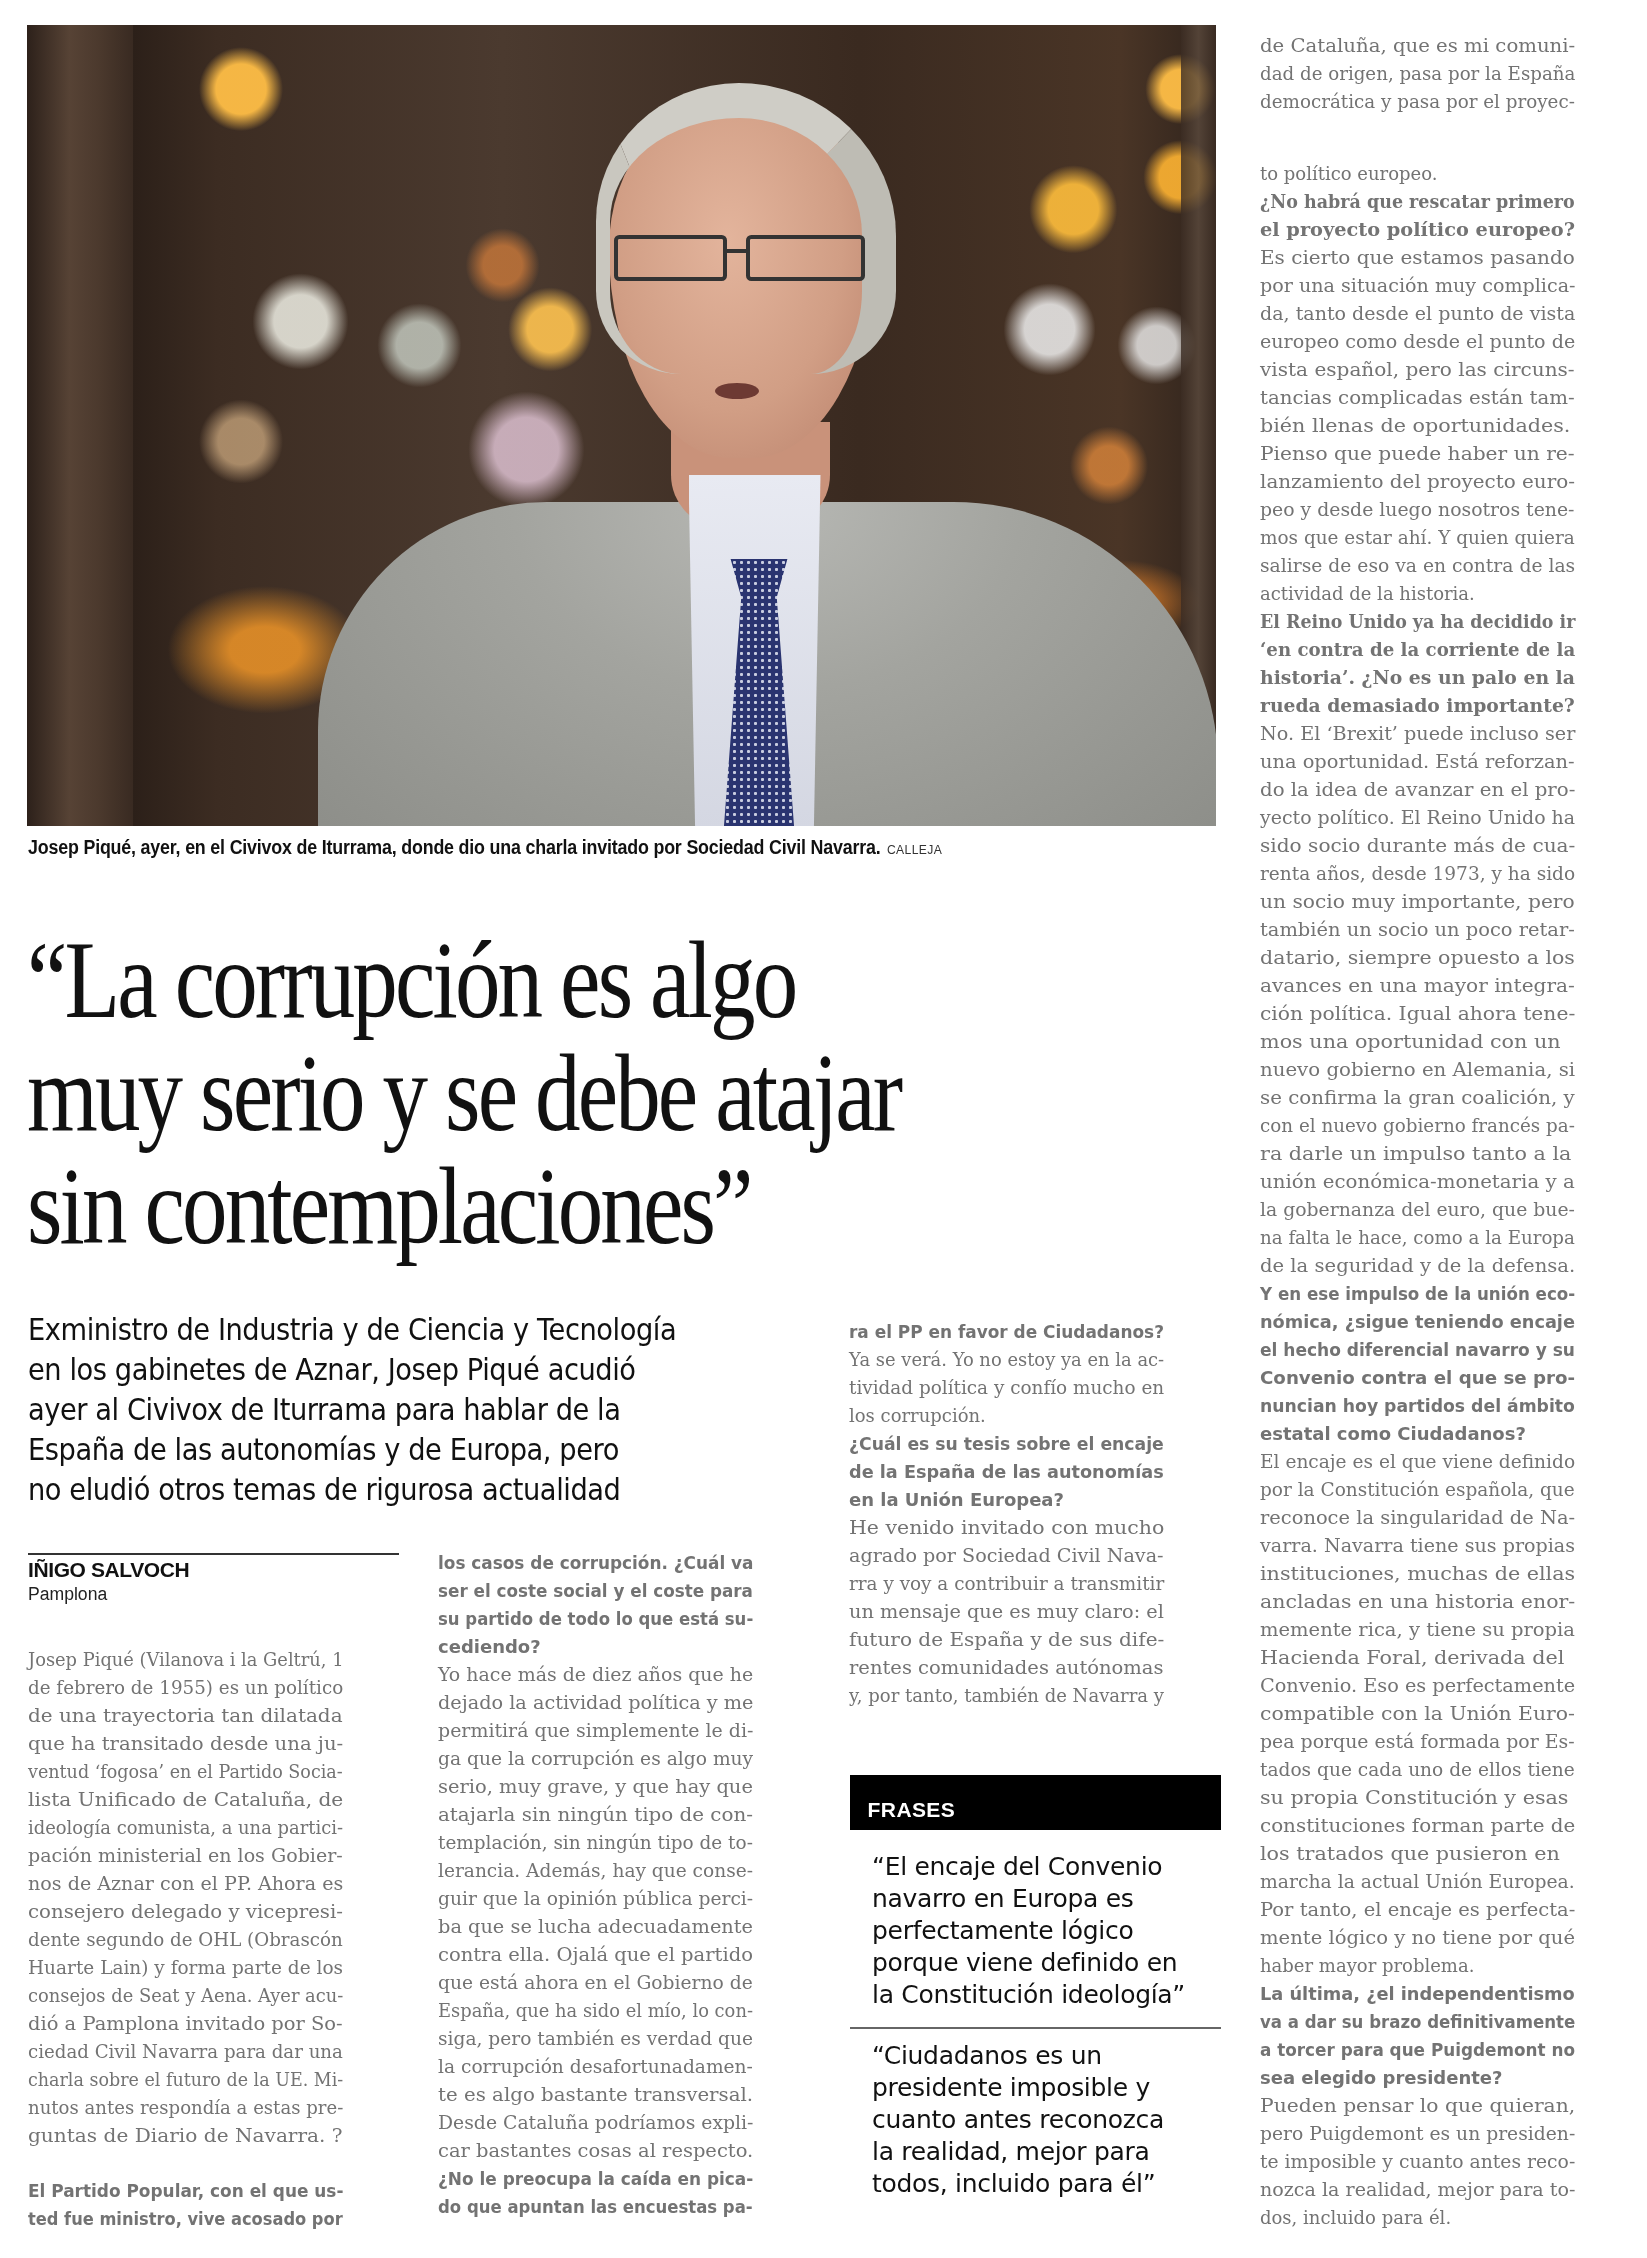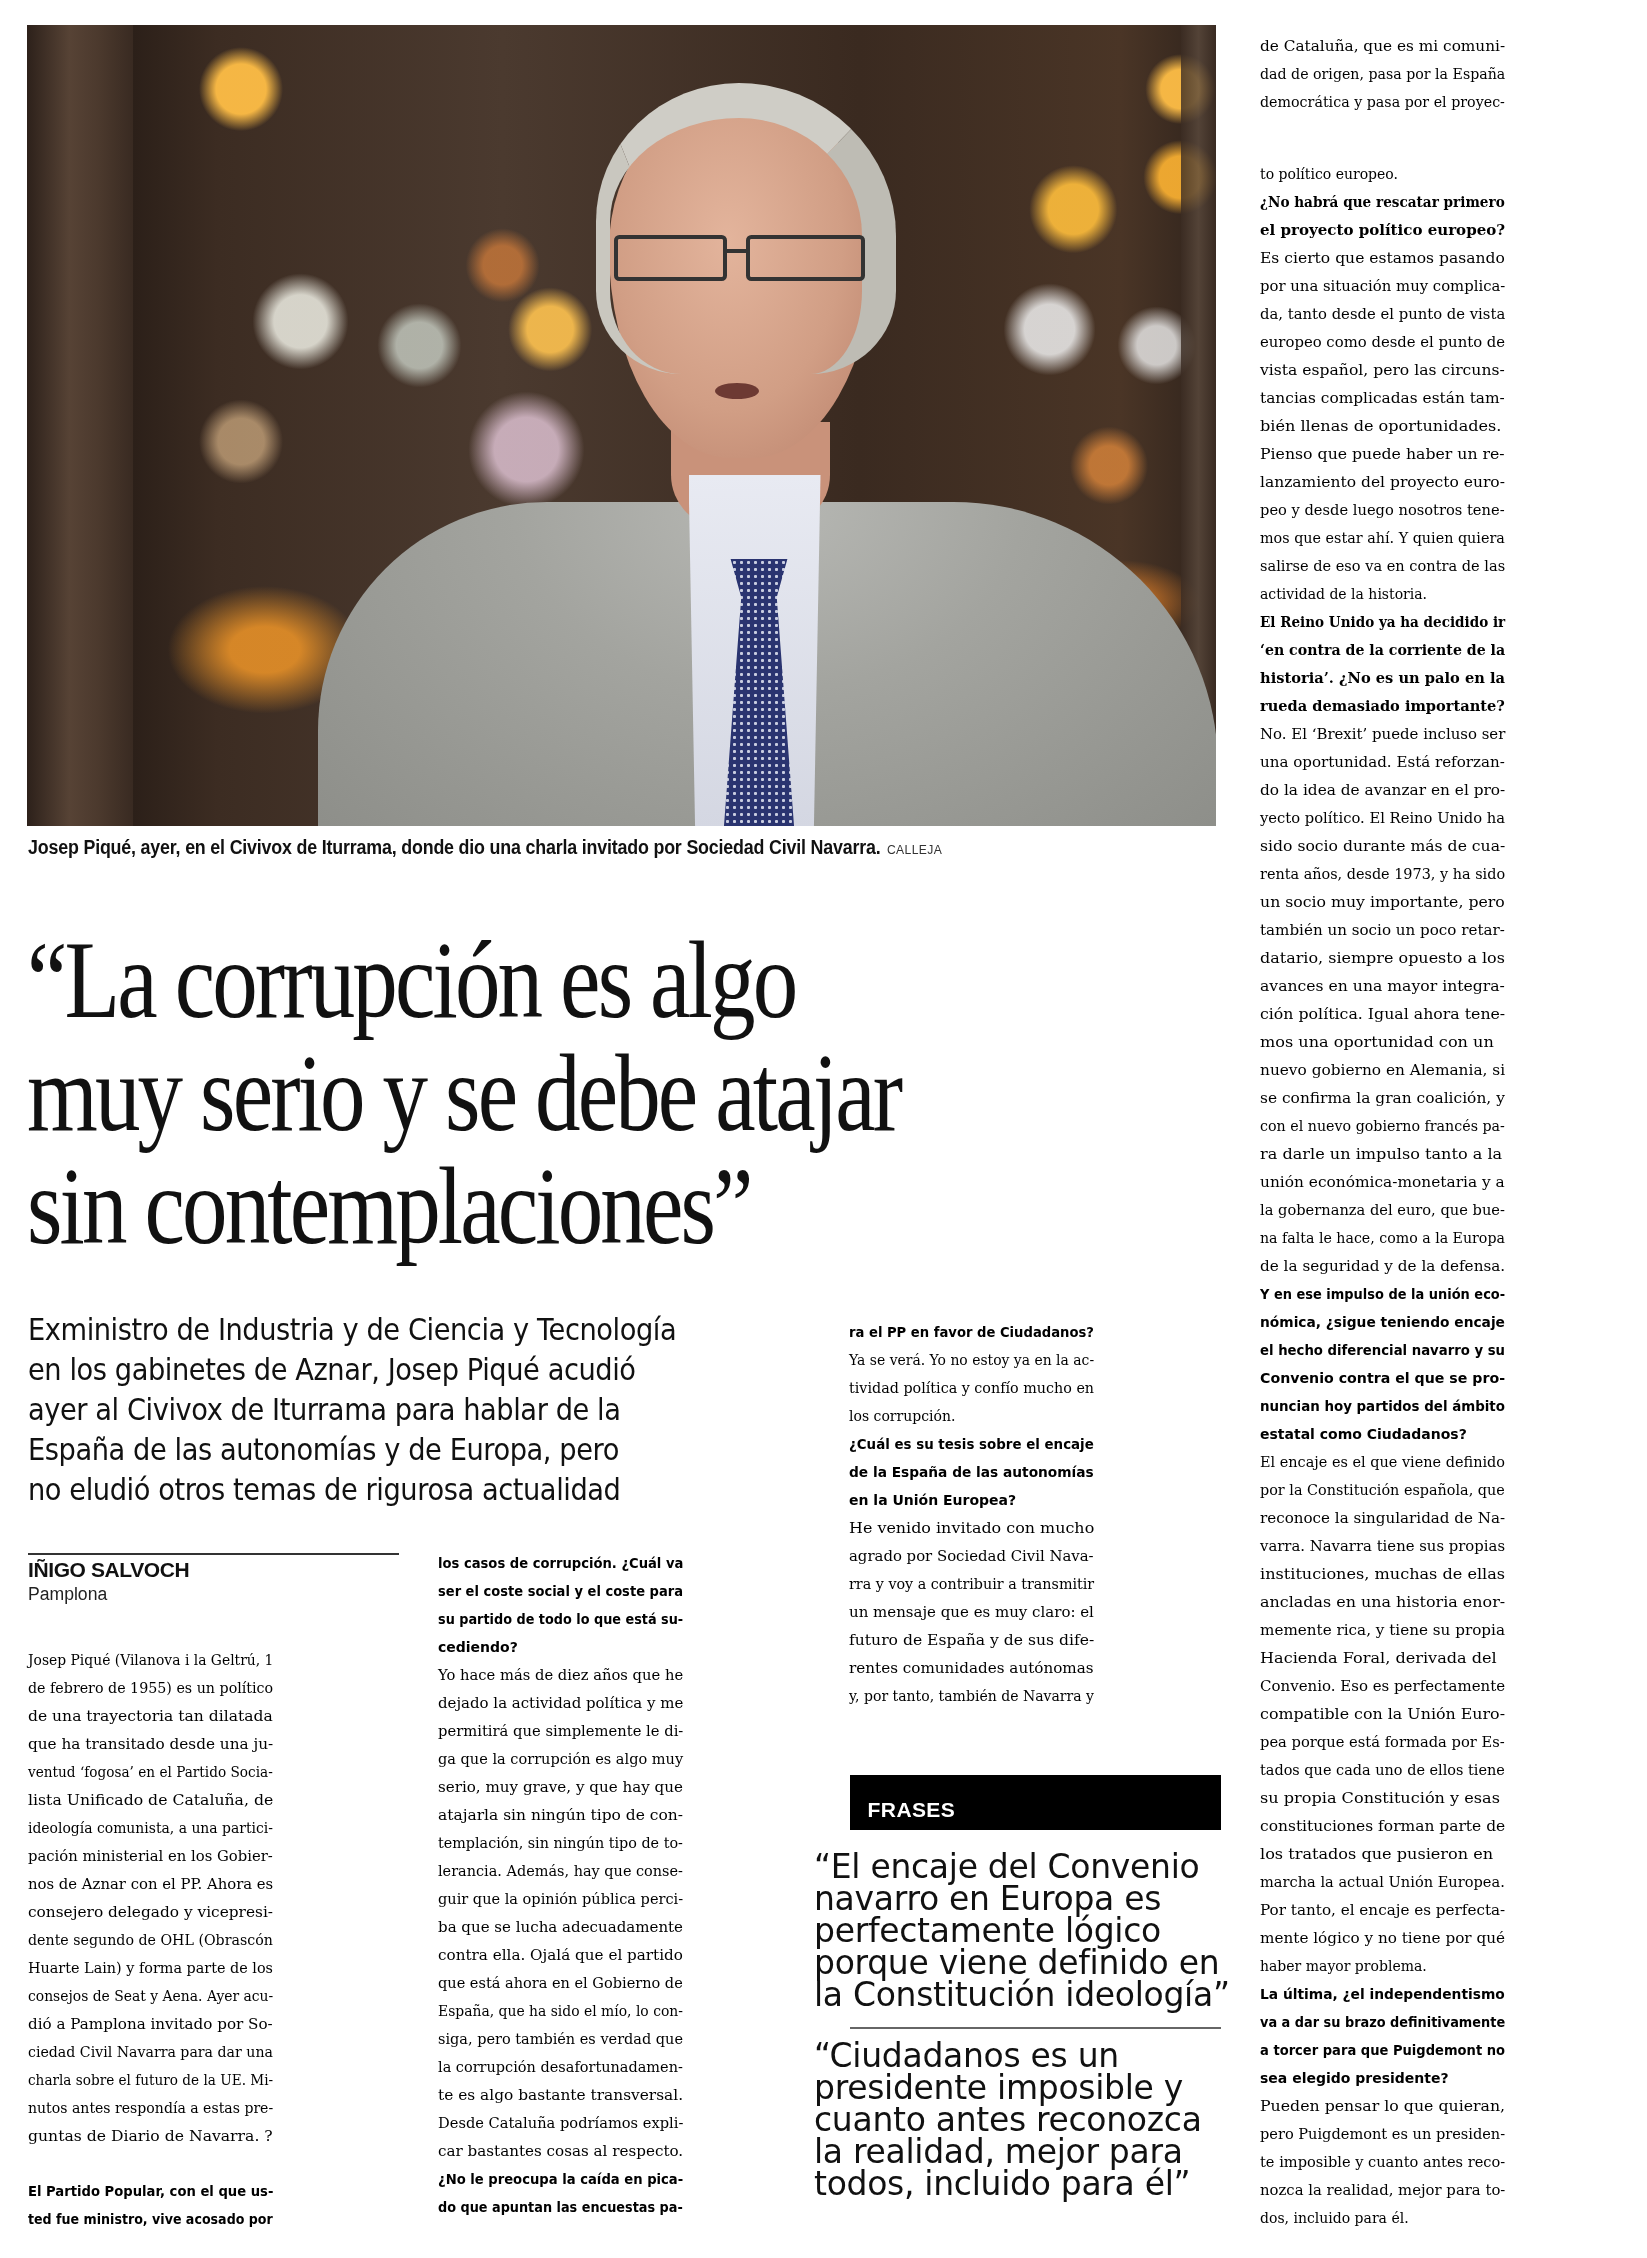--- a/index.html
+++ b/index.html
@@ -63,39 +63,39 @@
   .headline { position: absolute; left: 26.5px; top: 923px; width: 1200px;
     font-family: "Liberation Serif", serif; font-size: 111px; line-height: 113px; color: #111;
     letter-spacing: -3.5px; transform: scaleX(0.82); transform-origin: left top; width: 1464px; }
   .headline div { white-space: nowrap; }
 
   .lead { position: absolute; left: 28px; top: 1309px; width: 794px;
     font-family: "DejaVu Sans", sans-serif; font-size: 31px; line-height: 40px; color: #111;
     letter-spacing: -0.5px; transform: scaleX(0.88); transform-origin: left top; width: 891px; }
   .lead div { white-space: nowrap; }
 
-  .col { position: absolute; font-family: "DejaVu Serif", serif; font-size: 14px; line-height: 28px; color: #000000; }
+  .col { position: absolute; font-family: "DejaVu Serif", serif; font-size: 18px; line-height: 28px; color: #737373; }
   .col .ln { white-space: nowrap; display: block; transform-origin: left; }
   .q { font-family: "DejaVu Sans", sans-serif; font-weight: bold; }
   .col1 { left: 28px; top: 1547px; width: 371px; }
   .col2 { left: 438px; top: 1549px; width: 371px; }
   .col3 { left: 849px; top: 1318px; width: 371px; }
   .col4 { left: 1260px; top: 32px; width: 371px; }
 
   .rule { position: absolute; height: 1.8px; background: #333; }
   .byline { position: absolute; left: 28px; top: 1554px; font-family: "Liberation Sans", sans-serif;
     font-weight: bold; font-size: 21px; color: #111; letter-spacing: -0.4px; }
   .place { position: absolute; left: 28px; top: 1581px; font-family: "Liberation Sans", sans-serif;
     font-size: 17.6px; color: #222; }
 
   .frases-head { position: absolute; left: 850px; top: 1775px; width: 371px; height: 55px; background: #000000; }
   .frases-head span { position: absolute; left: 17.6px; top: 23px; font-family: "Liberation Sans", sans-serif;
     font-weight: bold; font-size: 21px; color: #fff; letter-spacing: 0.4px; }
-  .frase { position: absolute; left: 814px; width: 375px; font-family: "DejaVu Sans", sans-serif;
-    font-size: 33px; line-height: 32px; color: #111; letter-spacing: -0.3px; }
+  .frase { position: absolute; left: 872px; width: 375px; font-family: "DejaVu Sans", sans-serif;
+    font-size: 25px; line-height: 32px; color: #111; letter-spacing: -0.3px; }
   .frase .ln { white-space: nowrap; display: block; }
   .frase1 { top: 1851px; }
   .frase2 { top: 2040px; }
   .frase-sep { position: absolute; left: 850px; top: 2027px; width: 371px; height: 1.8px; background: #666; }
 </style>
 </head>
 <body>
 
 <div class="photo" title="Portrait of Josep Piqué in a grey tweed jacket, white shirt and navy dotted tie, wearing glasses, with blurred bokeh lights behind">
   <div class="pillar"></div>

